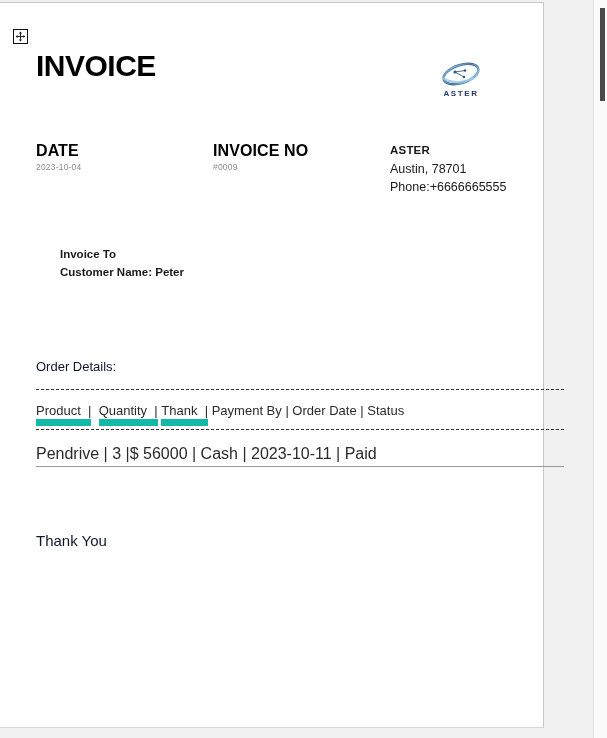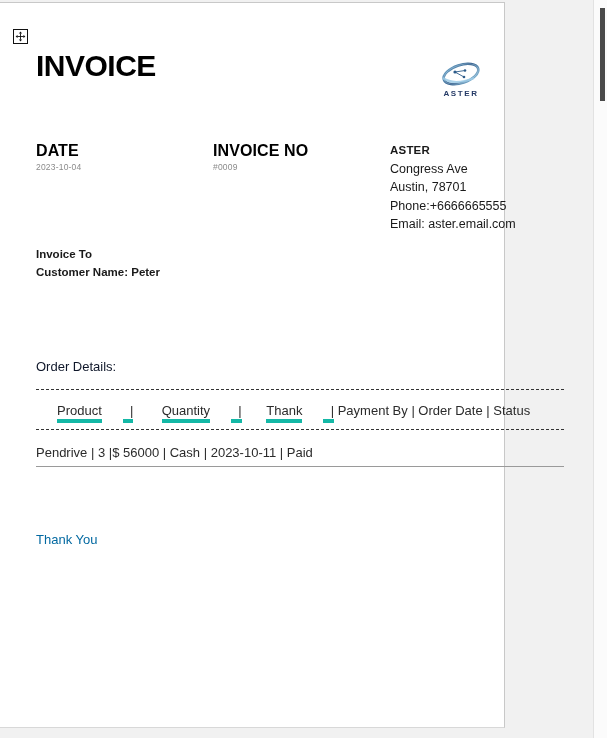--- a/index.html
+++ b/index.html
@@ -23,21 +23,21 @@
     top: 0;
     width: 607px;
     height: 738px;
     background: #f1f1f1;
     overflow: hidden;
   }
   .page {
     position: absolute;
     left: 0;
     top: 2px;
-    width: 505px;
+    width: 544px;
     height: 726px;
     background: #ffffff;
     border-top: 1px solid #c8c8c8;
     border-right: 1px solid #c8c8c8;
     border-bottom: 1px solid #d8d8d8;
     box-sizing: border-box;
     padding-left: 16px;
   }
 
   
@@ -93,23 +93,22 @@
     border-bottom: 2px solid transparent;
     background-repeat: repeat-x;
     background-position: 0 100%;
     background-size: 4px 3px;
     background-image:
       linear-gradient(45deg, transparent 45%, #e06c6c 45%, #e06c6c 55%, transparent 55%),
       linear-gradient(-45deg, transparent 45%, #e06c6c 45%, #e06c6c 55%, transparent 55%);
     padding-bottom: 1px;
   }
   .sq-blue {
-    border-bottom: 4px solid #14b8a6;
+    border-bottom: 7px solid #14b8a6;
     padding-bottom: 1px;
-    margin-left: 21px;
   }
 
   
   .logo-block {
     position: absolute;
     left: 385px;
     top: 57px;
     width: 80px;
     text-align: center;
   }
@@ -154,21 +153,21 @@
 
   
   .billto {
     position: absolute;
     left: 0;
     top: 243px;
     font-size: 12.5px;
     color: #1a1a1a;
     line-height: 17.5px;
   }
-  .billto .b { font-weight: 700; font-size: 11.5px; }
+  .billto .b { font-weight: 700; font-size: 11.5px; margin-left: 24px; }
 
   
   .order-label {
     position: absolute;
     left: 0;
     top: 356px;
     font-size: 13px;
     color: #0f172a;
   }
   .dash-line {
@@ -186,39 +185,39 @@
     left: 0;
     top: 400px;
     font-size: 13px;
     color: #2b2b2b;
     white-space: nowrap;
   }
   .table-row {
     position: absolute;
     left: 0;
     top: 442px;
-    font-size: 13px;
+    font-size: 16px;
     color: #2b2b2b;
     white-space: nowrap;
   }
   .solid-rule {
     position: absolute;
     left: 0;
     top: 463px;
     width: 528px;
     height: 0;
     border-top: 1px solid #9a9a9a;
   }
 
   .thanks {
     position: absolute;
     left: 0;
     top: 529px;
-    font-size: 13px;
-    color: #0369a1;
+    font-size: 15px;
+    color: #0f172a;
   }
 </style>
 </head>
 <body>
 
 <div class="doc-viewport">
 
   <div class="page">
 
     <div class="move-handle">
@@ -265,24 +264,22 @@
         <div class="col-sub">2023-10-04</div>
       </div>
 
       <div class="col-invno">
         <div class="col-head">INVOICE NO</div>
         <div class="col-sub">#0009</div>
       </div>
 
       <div class="company">
         <div class="name">ASTER</div>
-        <div>Congress Ave</div>
         <div>Austin, 78701</div>
         <div><span class="sq-red">Phone:</span><span>+6666665555</span></div>
-        <div>Email: aster.email.com</div>
       </div>
 
       <div class="billto">
         <div class="b">Invoice To</div>
         <div class="b">Customer Name: Peter</div>
       </div>
 
       <div class="order-label">Order Details:</div>
 
       <div class="dash-line dash-1"></div>

